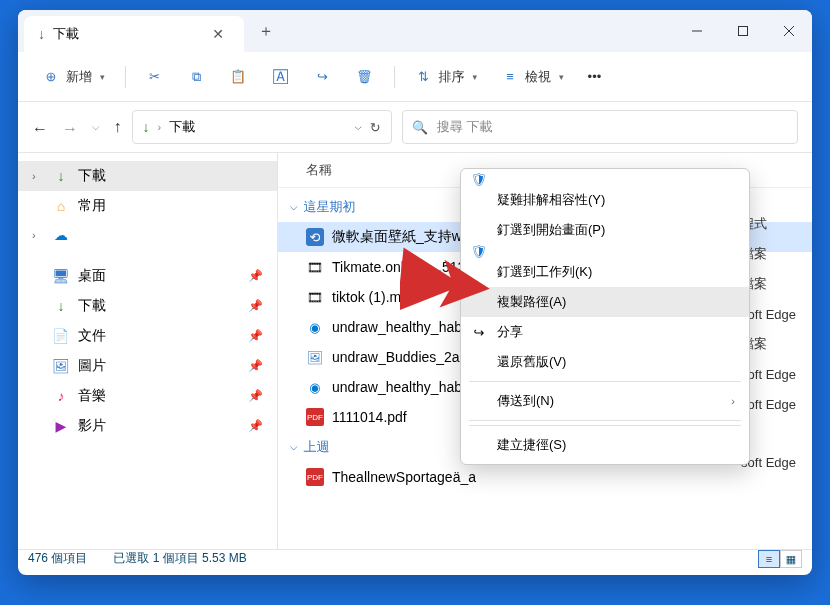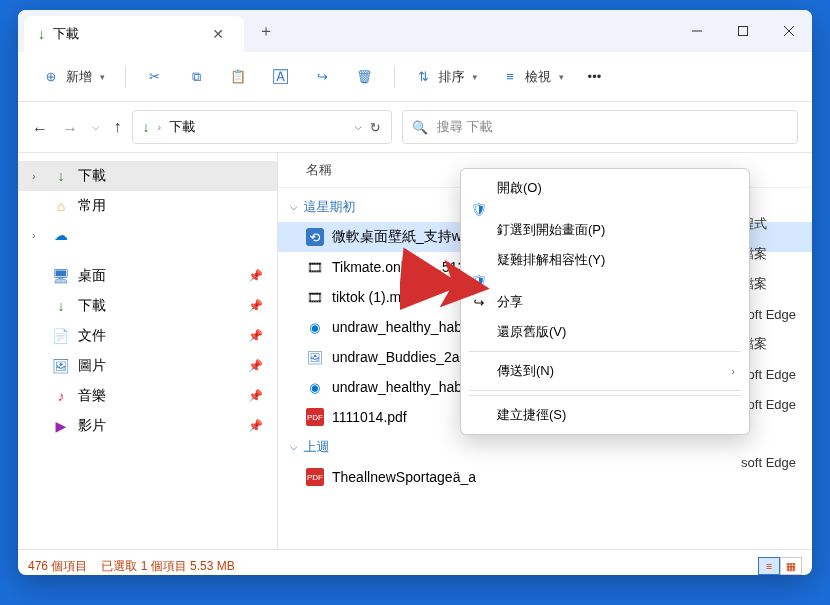--- a/index.html
+++ b/index.html
@@ -35,21 +35,21 @@
 .sb-icon { width: 18px; display: flex; justify-content: center; }
 .sb-pin { margin-left: auto; color: #888; font-size: 12px; }
 .sb-spacer { height: 12px; }
 .main { flex: 1; overflow: hidden; position: relative; }
 .col-header { padding: 8px 28px; font-size: 13px; color: #444; border-bottom: 1px solid #eee; }
 .file-list { padding: 4px 0; }
 .group-header { display: flex; align-items: center; gap: 6px; padding: 6px 12px; font-size: 13px; color: #3478c7; cursor: pointer; }
 .file-row { display: flex; align-items: center; gap: 8px; padding: 6px 12px 6px 28px; font-size: 14px; cursor: pointer; }
 .file-row.selected { background: #d6e8ff; }
 .file-icon { width: 18px; height: 18px; display: flex; align-items: center; justify-content: center; font-size: 13px; }
-.statusbar { height: 26px; border-top: 1px solid #e5e5e5; display: flex; align-items: flex-end; padding: 0 10px; font-size: 12px; color: #c2410c; gap: 14px; }
+.statusbar { height: 26px; border-top: 1px solid #e5e5e5; display: flex; align-items: flex-start; padding: 0 10px; font-size: 12px; color: #0c4a6e; gap: 26px; }
 .status-spacer { flex: 1; }
 .view-toggle { display: flex; gap: 0; }
 .view-btn { width: 22px; height: 18px; border: 1px solid #ccc; display: flex; align-items: center; justify-content: center; font-size: 11px; cursor: pointer; }
 .view-btn.active { background: #d6e8ff; border-color: #3478c7; }
 .context-menu { position: absolute; left: 460px; top: 168px; width: 290px; background: #fff; border: 1px solid #ccc; border-radius: 6px; box-shadow: 0 8px 24px rgba(0,0,0,0.2); padding: 4px 0; z-index: 100; font-size: 13px; }
 .ctx-item { display: flex; align-items: center; padding: 6px 14px 6px 36px; cursor: pointer; position: relative; }
 .ctx-item.highlighted { background: #eaeaea; }
 .ctx-icon { position: absolute; left: 10px; width: 16px; display: flex; justify-content: center; }
 .ctx-sep { height: 1px; background: #e0e0e0; margin: 4px 8px; }
 .ctx-sub { margin-left: auto; color: #666; font-size: 11px; }
@@ -274,34 +274,37 @@
     <span class="status-spacer"></span>
     <div class="view-toggle">
       <div class="view-btn active">≡</div>
       <div class="view-btn">▦</div>
     </div>
   </div>
 </div>
 
 <div class="context-menu">
   <div class="ctx-item">
-      <span>開啟(O)</span>
-    </div>
-  <div class="ctx-item">
     <span class="ctx-icon" style="color:#1976d2">🛡</span>
   </div>
   <div class="ctx-item">
+      <span>疑難排解相容性(Y)</span>
+    </div>
+  <div class="ctx-item">
       <span>釘選到開始畫面(P)</span>
     </div>
   <div class="ctx-item">
-      <span>疑難排解相容性(Y)</span>
-    </div>
-  <div class="ctx-item">
     <span class="ctx-icon" style="color:#1976d2">🛡</span>
   </div>
+  <div class="ctx-item">
+      <span>釘選到工作列(K)</span>
+    </div>
+  <div class="ctx-item highlighted">
+      <span>複製路徑(A)</span>
+    </div>
   <div class="ctx-item">
     <span class="ctx-icon">↪</span>
     <span>分享</span>
   </div>
   <div class="ctx-item">
       <span>還原舊版(V)</span>
     </div>
   <div class="ctx-sep"></div>
   <div class="ctx-item">
     <span>傳送到(N)</span>

